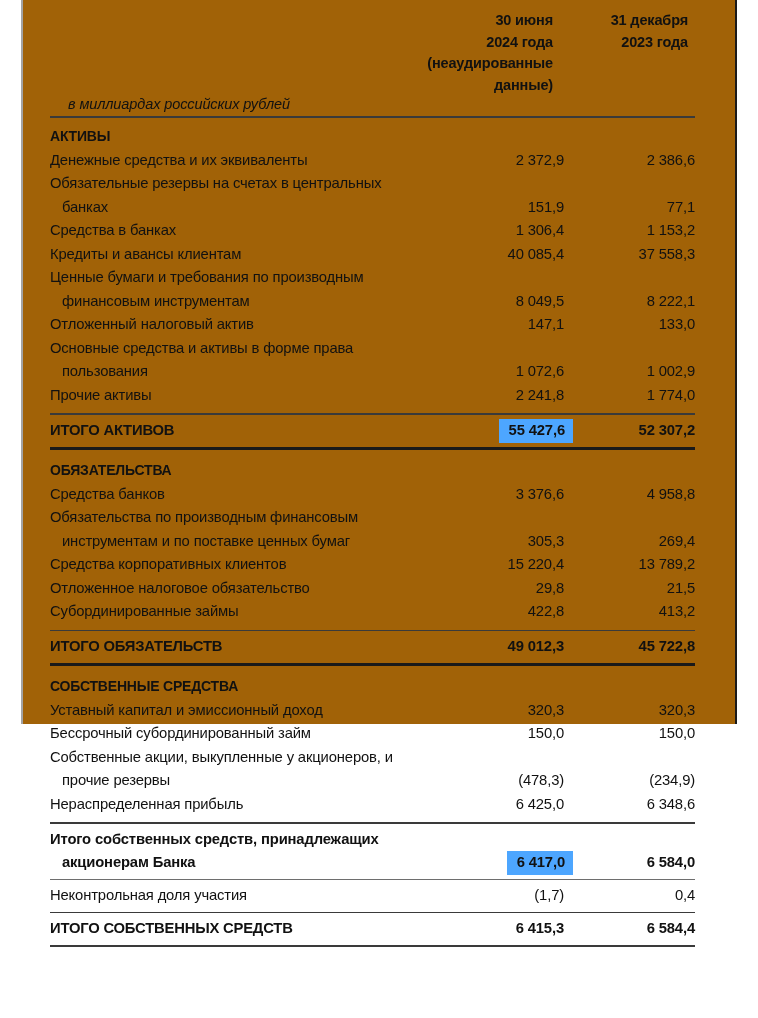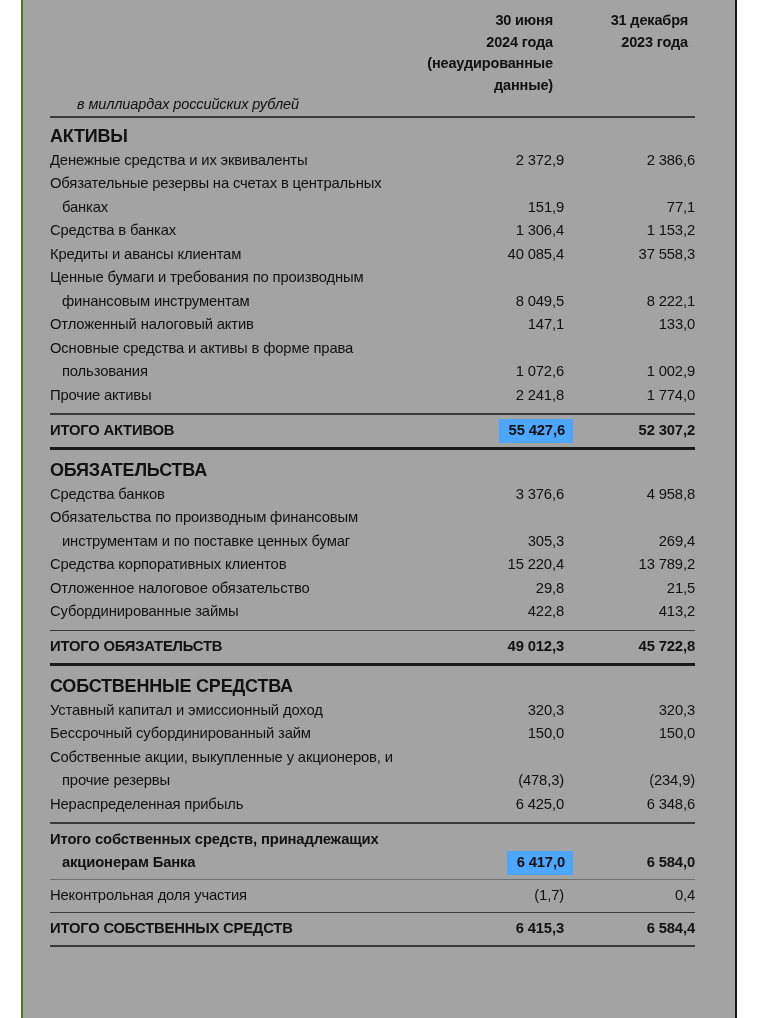--- a/index.html
+++ b/index.html
@@ -14,23 +14,23 @@
     font-family: "Liberation Sans", "DejaVu Sans", sans-serif;
     color: #111111;
   }
 
   
   #page {
     position: absolute;
     left: 21px;
     top: 0px;
     width: 716px;
-    height: 1018px;
-    background: #a3a3a3;
-    border-left: 2px solid #4d7c0f;
+    height: 724px;
+    background: #a16207;
+    border-left: 2px solid #a3a3a3;
     border-right: 2px solid #1a1a1a;
     box-sizing: border-box;
   }
 
   #sheet {
     position: absolute;
     left: 27px;
     top: 10px;
     width: 645px;
   }
@@ -46,21 +46,21 @@
     text-align: right;
     font-weight: bold;
     font-size: 14.5px;
     line-height: 21.5px;
     letter-spacing: -0.15px;
   }
   .hdr-col.c1 { left: 290px; width: 213px; }
   .hdr-col.c2 { left: 508px; width: 130px; }
   .hdr-units {
     position: absolute;
-    left: 27px;
+    left: 18px;
     top: 86px;
     font-style: italic;
     font-size: 14.5px;
     letter-spacing: -0.1px;
     white-space: nowrap;
   }
 
   
   .rule {
     width: 100%;
@@ -92,21 +92,21 @@
     text-align: right;
     white-space: nowrap;
   }
   .w1 { width: 101px; }
   .w2 { width: 131px; }
 
   .indent { padding-left: 12px !important; }
   .bold   { font-weight: bold; }
   .section-head {
     font-weight: bold;
-    font-size: 18px;
+    font-size: 14px;
     letter-spacing: -0.2px;
     line-height: 25px;
   }
   .caps { font-weight: bold; letter-spacing: -0.2px; }
 
   
   .hl {
     display: inline-block;
     background: #4da6ff;
     padding: 1px 8px 2px 10px;

